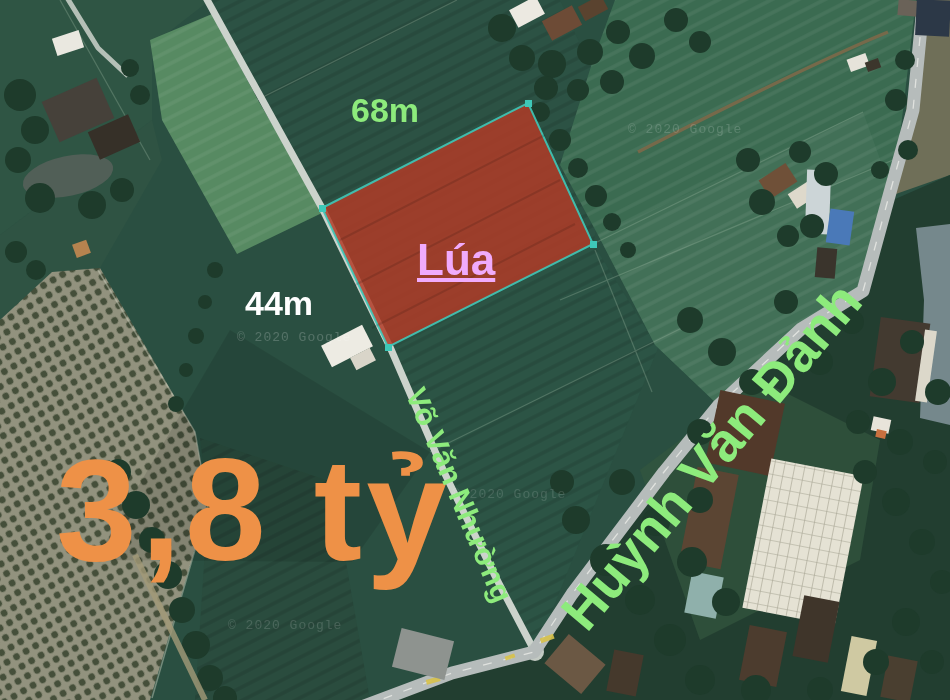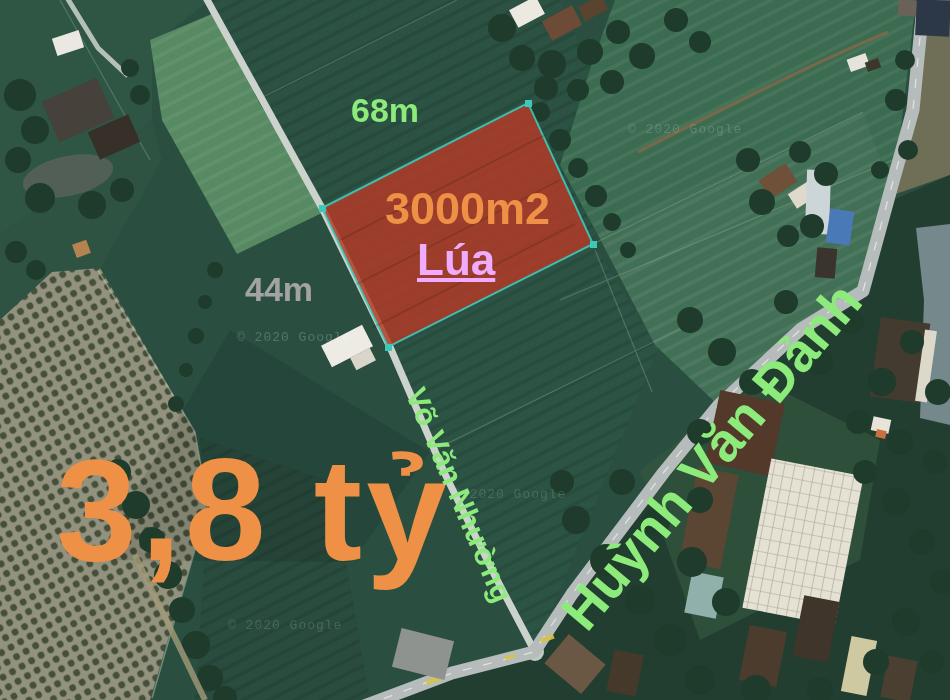--- a/index.html
+++ b/index.html
@@ -258,25 +258,24 @@
       <rect x="319" y="205" width="7" height="7"></rect>
       <rect x="525" y="100" width="7" height="7"></rect>
       <rect x="590" y="241" width="7" height="7"></rect>
       <rect x="385" y="344" width="7" height="7"></rect>
     </g>
   </g>
 </svg>
 
 <div class="lbl sz48" style="left: 351px; top: 93px; color: rgb(141, 235, 124);">68m</div>
 
-<div class="lbl sz45" style="left: 385px; top: 186px; color: rgb(238, 145, 71);">3000m2</div>
 
 <div class="lbl sz44" style="left: 417px; top: 238px; color: #f0abfc; text-decoration: underline;">Lúa</div>
 
-<div class="lbl sz48" style="left: 245px; top: 272px; color: #a3a3a3;">44m</div>
+<div class="lbl sz48" style="left: 245px; top: 286px; color: #ffffff;">44m</div>
 
 <div class="lbl price" style="left: 28px; top: 438px; color: rgb(238, 145, 71); margin-left: 28px;">3,8 tỷ</div>
 
 <div class="lbl road1" style="left: 459px; top: 495px; color: rgb(141, 235, 124);">Võ Văn Nhường</div>
 
 <div class="lbl road2" style="left: 711px; top: 456px; color: rgb(141, 235, 124);">Huỳnh Văn Đảnh</div>
 
 <div class="wm" style="left:237px;top:330px">© 2020 Google</div>
 <div class="wm" style="left:628px;top:122px;color:rgba(255,255,255,0.16)">© 2020 Google</div>
 <div class="wm" style="left:452px;top:487px;color:rgba(255,255,255,0.14)">© 2020 Google</div>

